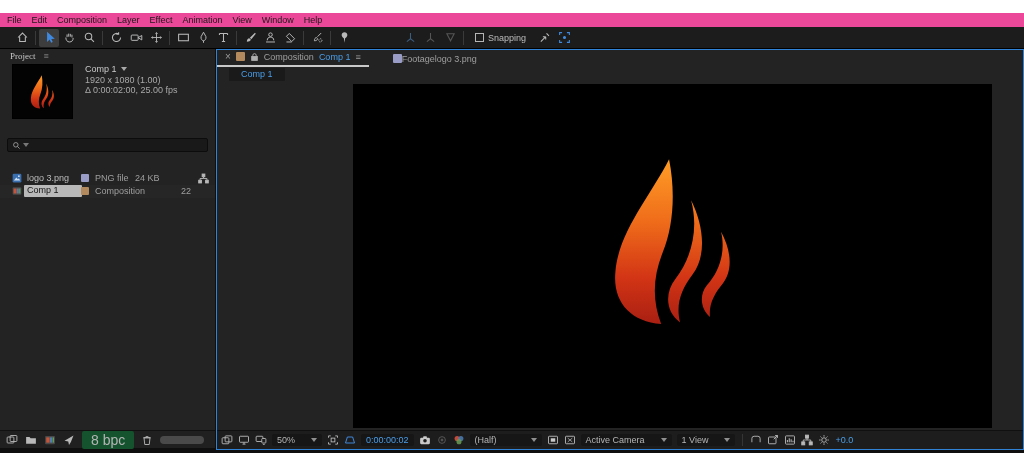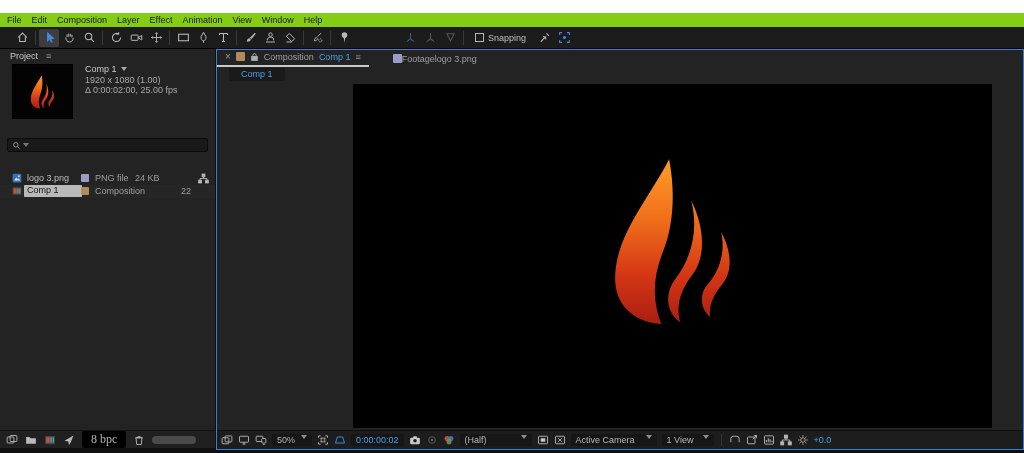--- a/index.html
+++ b/index.html
@@ -7,21 +7,21 @@
               font-family:"Liberation Sans", sans-serif; }
   .screen { position:relative; width:1024px; height:453px; background:#fff; }
 
   
   .titlebar { position:absolute; top:0; left:0; width:100%; height:13px; background:#fff;
               display:flex; align-items:center; padding-left:4px; }
   .ae-badge { width:10px; height:10px; background:#1f0740; color:#b5a0ff; font-size:6px;
               font-weight:bold; display:flex; align-items:center; justify-content:center;
               border-radius:1px; }
   .win-title { font-size:9px; color:#1a1a1a; margin-left:6px; white-space:nowrap; }
-  .menubar { position:absolute; top:13px; left:0; width:100%; height:14px; background:#84cc16;
+  .menubar { position:absolute; top:13px; left:0; width:100%; height:14px; background:#ec4899;
              display:flex; align-items:center; padding-left:2px; }
   .mi { font-size:9px; color:#1a1a1a; padding:0 5px; cursor:default; }
 
   
   .toolbar { position:absolute; top:27px; left:0; width:100%; height:22px; background:#1c1c1c;
              display:flex; align-items:center; padding:0 12px; border-bottom:1px solid #000; }
   .tool { width:20px; height:18px; display:flex; align-items:center; justify-content:center;
           border-radius:2px; }
   .tool.sel { background:#3d3d3d; }
   .tool svg { width:13px; height:13px; }
@@ -30,21 +30,21 @@
   .snap-label { font-size:9px; color:#bdbdbd; margin-right:8px; }
   .ws-group { margin-left:auto; display:flex; align-items:center; gap:0; }
   .ws { font-size:9px; color:#bdbdbd; padding:0 17px; cursor:default; }
 
   
   .main { position:absolute; top:49px; left:0; width:1024px; height:404px; background:#0f0f0f; }
 
   
   .proj { position:absolute; left:0; top:0; width:215px; height:399px; background:#232323; }
   .proj-head { position:absolute; left:0; top:0; width:100%; height:14px; display:flex;
-               align-items:center; gap:8px; padding-left:10px; }
+               align-items:center; gap:8px; padding-left:10px;font-family:Liberation Serif, serif; }
   .proj-title { font-size:9px; color:#c9c9c9; }
   .burger { font-size:9px; color:#9b9b9b; }
   .thumb { position:absolute; left:12px; top:15px; width:61px; height:55px; background:#030303;
            border:1px solid #000; display:flex; align-items:center; justify-content:center; }
   .pv-meta { position:absolute; left:85px; top:15px; font-size:9px; color:#a9a9a9; line-height:10.5px; }
   .pv-name { color:#c9c9c9; display:flex; align-items:center; gap:4px; }
   .caret { width:0; height:0; border-left:3px solid transparent; border-right:3px solid transparent;
            border-top:4px solid #a9a9a9; display:inline-block; }
   .search { position:absolute; left:7px; top:89px; width:201px; height:14px; background:#191919;
             border:1px solid #0c0c0c; border-radius:2px; display:flex; align-items:center;
@@ -58,21 +58,21 @@
                border-right:4px solid transparent; border-top:5px solid #3e8fe8; }
   .trow { position:absolute; left:0; width:215px; height:13px; font-size:9px; color:#bdbdbd; }
   .trow .cell { position:absolute; top:1px; }
   .ficon { position:absolute; left:12px; top:1px; width:10px; height:10px; border-radius:1px; }
   .chip { position:absolute; left:81px; top:2px; width:8px; height:8px; border-radius:1px; }
   .selcell { position:absolute; left:24px; top:0; width:58px; height:12px; background:#b9b9b9;
              color:#141414; padding-left:3px; border-radius:1px; }
   .proj-foot { position:absolute; left:0; top:381px; width:215px; height:18px; background:#202020;
                border-top:1px solid #111; display:flex; align-items:center; gap:7px; padding-left:6px; }
   .proj-foot svg { width:12px; height:12px; }
-  .bpc { background:#000000; border-radius:2px; font-size:12px; color:#b5b5b5; padding:1px 9px;font-family:Liberation Serif, serif; }
+  .bpc { background:#14532d; border-radius:2px; font-size:14px; color:#b5b5b5; padding:1px 9px; }
   .scrollpill { width:44px; height:8px; border-radius:4px; background:#4a4a4a; }
 
   
   .comp { position:absolute; left:216px; top:0; width:808px; height:401px; background:#232323;
           border:1px solid #2f82d6; }
   .tabrow { position:absolute; left:0; top:0; width:100%; height:17px; display:flex; align-items:center; }
   .tab1 { display:flex; align-items:center; gap:5px; padding:0 8px 2px 8px; height:17px;
           border-bottom:2px solid #c9c9c9; }
   .tab2 { display:flex; align-items:center; padding:0 10px; margin-left:14px; height:17px; }
   .tclose { color:#9b9b9b; font-size:10px; }
@@ -81,22 +81,22 @@
   .tab-blue { font-size:9px; color:#4a9eea; }
   .subtabrow { position:absolute; left:0; top:17px; width:100%; height:15px; }
   .subtab { position:absolute; left:12px; top:1px; background:#1a1a1a; color:#4a9eea; font-size:9px;
             padding:1px 12px 2px 12px; border-radius:1px; }
   .viewport { position:absolute; left:136px; top:34px; width:639px; height:344px; background:#000; }
   .flame-main { position:absolute; left:253px; top:60px; width:134px; height:196px; }
   .comp-foot { position:absolute; left:0; bottom:0; width:100%; height:19px; background:#1d1d1d;
                border-top:1px solid #101010; display:flex; align-items:center; gap:5px;
                padding:0 4px; font-size:9px; color:#b5b5b5; }
   .comp-foot svg { width:12px; height:12px; flex:none; }
-  .well { background:#161616; border-radius:2px; padding:1px 5px; display:flex; 
-          gap:6px; white-space:nowrap; }
+  .well { background:#161616; border-radius:2px; padding:1px 5px; display:flex; align-items:center;
+          gap:16px; white-space:nowrap; }
   .blue-t { color:#4a9eea; }
   .dcaret { width:0; height:0; border-left:3px solid transparent; border-right:3px solid transparent;
             border-top:4px solid #8f8f8f; }
   .fsep { width:1px; height:12px; background:#353535; margin:0 2px; flex:none; }
 </style>
 </head>
 <body>
 
 <svg width="0" height="0" style="position:absolute" aria-hidden="true">
   <defs>

